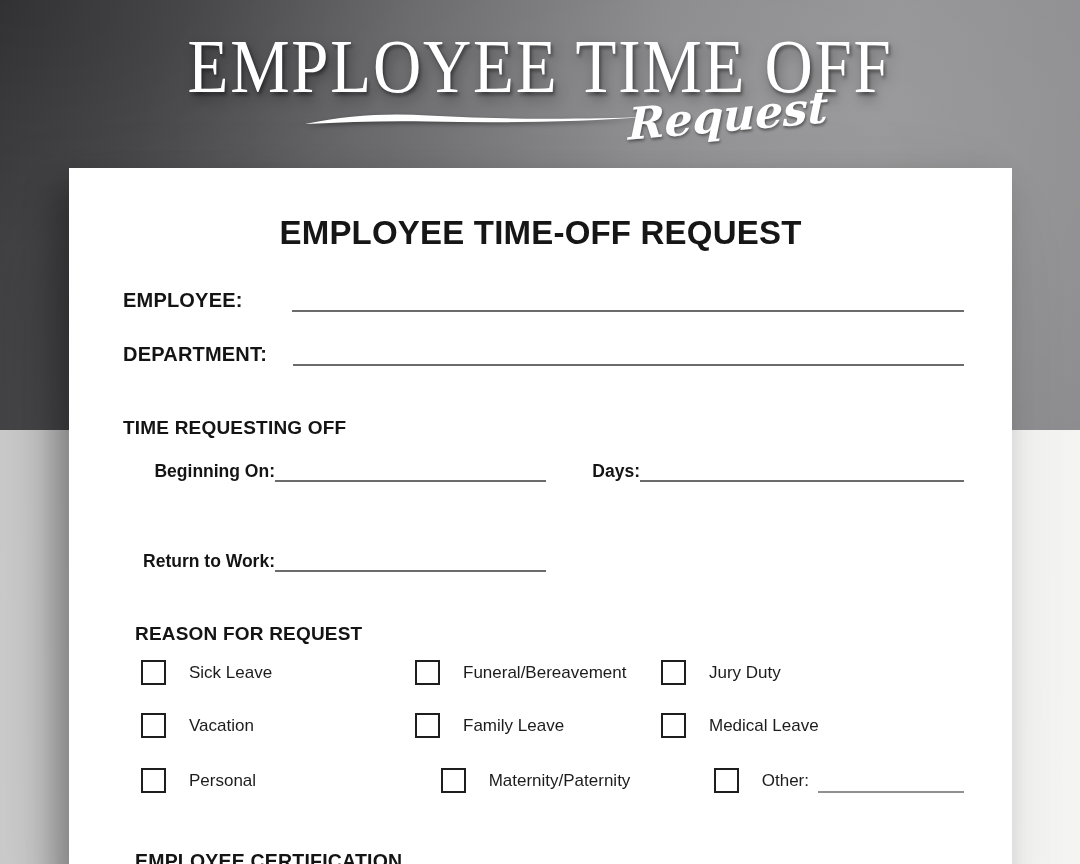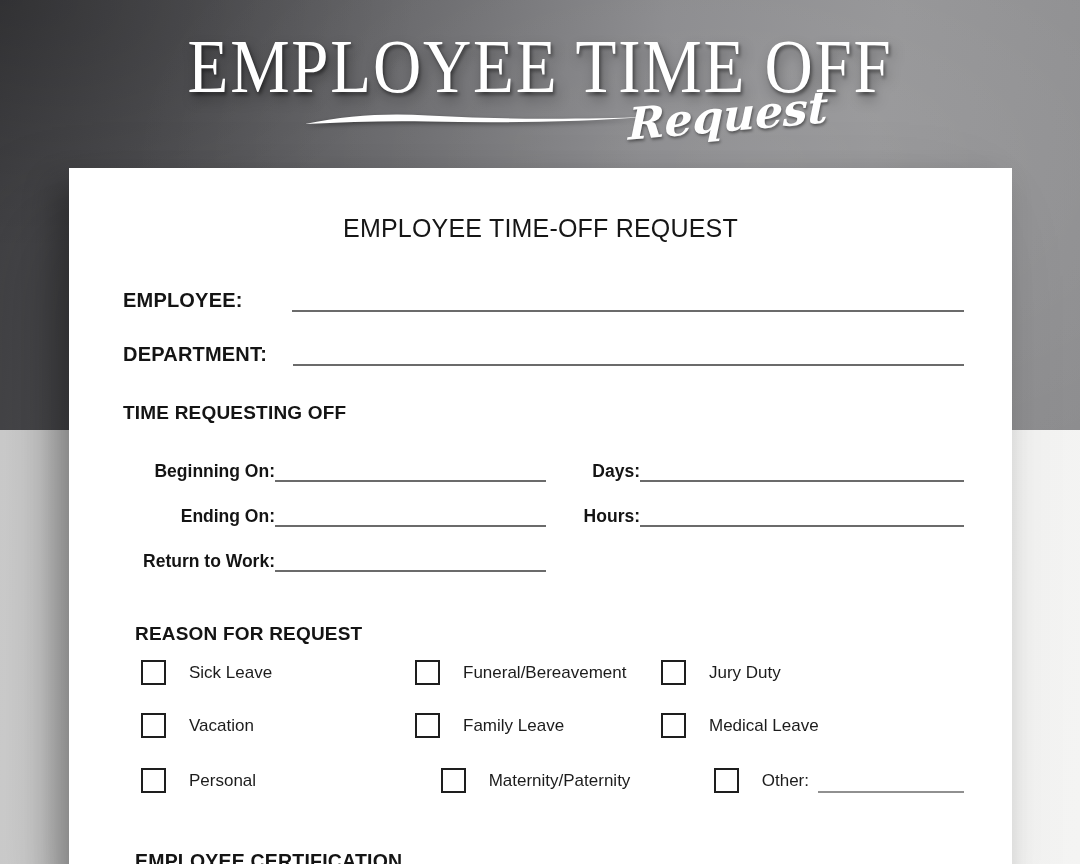--- a/index.html
+++ b/index.html
@@ -42,32 +42,32 @@
   }
   
   .paper{
     position:absolute;left:69px;top:168px;width:943px;height:730px;
     background:#ffffff;
     box-shadow:-14px 16px 30px rgba(0,0,0,0.30), -40px 45px 90px rgba(0,0,0,0.16);
     color:#141414;
   }
   .form-title{
     position:absolute;top:46px;left:0;right:0;text-align:center;
-    font-size:25px;font-weight:normal;letter-spacing:0.2px;color:#161616;
+    font-size:33px;font-weight:bold;letter-spacing:0.2px;color:#161616;
     white-space:nowrap;
   }
   .field-row{position:absolute;left:54px;right:48px;display:flex;align-items:flex-end;}
   .row-employee{top:117px;height:27px;}
   .row-department{top:171px;height:27px;}
   .big-label{font-size:20px;font-weight:bold;letter-spacing:0.2px;}
   .row-employee .big-label{width:169px;}
   .row-department .big-label{width:170px;}
   .fill-line{flex:1;border-bottom:2px solid #6b6b6b;height:100%;}
   .sec-heading{position:absolute;font-size:19px;font-weight:bold;letter-spacing:0.2px;white-space:nowrap;}
-  .sec-time{top:234px;left:54px;}
+  .sec-time{top:249px;left:54px;}
   .sec-reason{top:455px;left:66px;}
   .sec-cert{top:682px;left:66px;font-size:19.5px;}
   .trow{position:absolute;left:56px;right:48px;height:25px;display:flex;align-items:flex-end;}
   .trow1{top:289px;}
   .trow2{top:334px;}
   .trow3{top:379px;}
   .small-label{font-size:17.5px;font-weight:bold;white-space:nowrap;text-align:right;}
   .w-label1{width:150px;}
   .t-line1{width:271px;border-bottom:2px solid #6b6b6b;height:100%;}
   .t-gap{width:26px;}
@@ -123,27 +123,20 @@
     <div class="sec-heading sec-time">TIME REQUESTING OFF</div>
 
     <div class="trow trow1">
       <span class="small-label w-label1">Beginning On:</span>
       <span class="t-line1"></span>
       <span class="t-gap"></span>
       <span class="small-label w-label2">Days:</span>
       <span class="t-line2"></span>
     </div>
 
-    <div class="trow trow2">
-      <span class="small-label w-label1">Ending On:</span>
-      <span class="t-line1"></span>
-      <span class="t-gap"></span>
-      <span class="small-label w-label2">Hours:</span>
-      <span class="t-line2"></span>
-    </div>
 
     <div class="trow trow3">
       <span class="small-label w-label1">Return to Work:</span>
       <span class="t-line1"></span>
     </div>
 
     <div class="sec-heading sec-reason">REASON FOR REQUEST</div>
 
     <div class="cbrow cbrow1">
       <div class="cb-cell cb-cell1">

